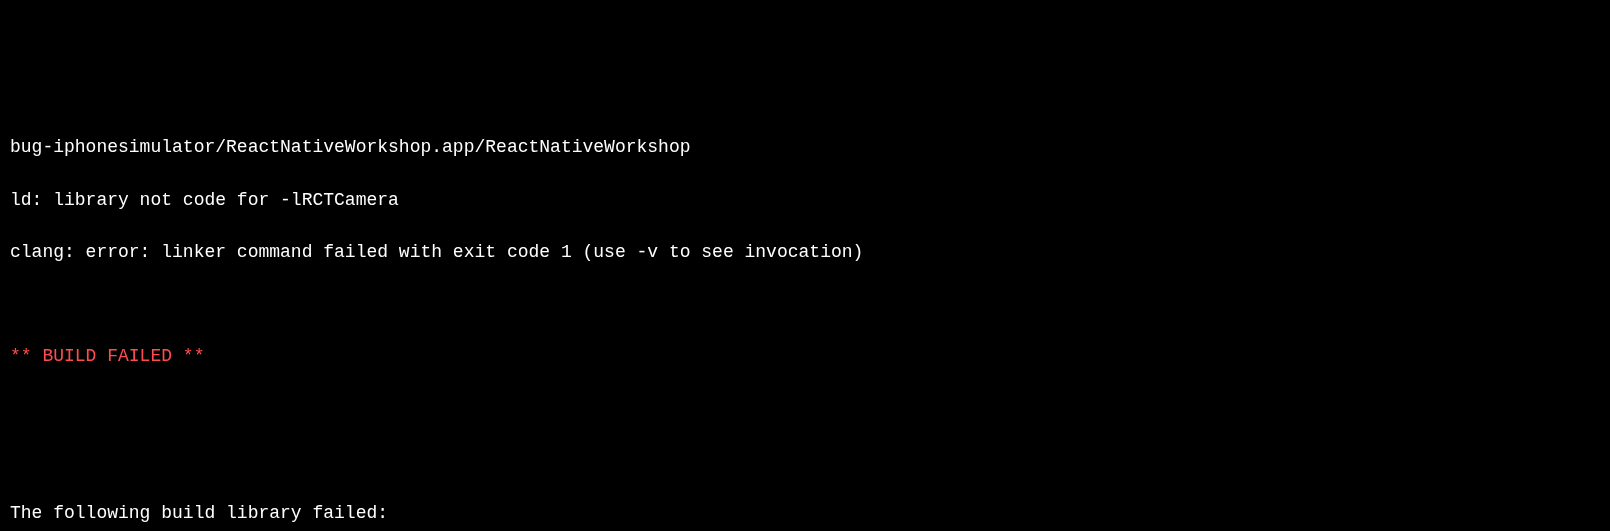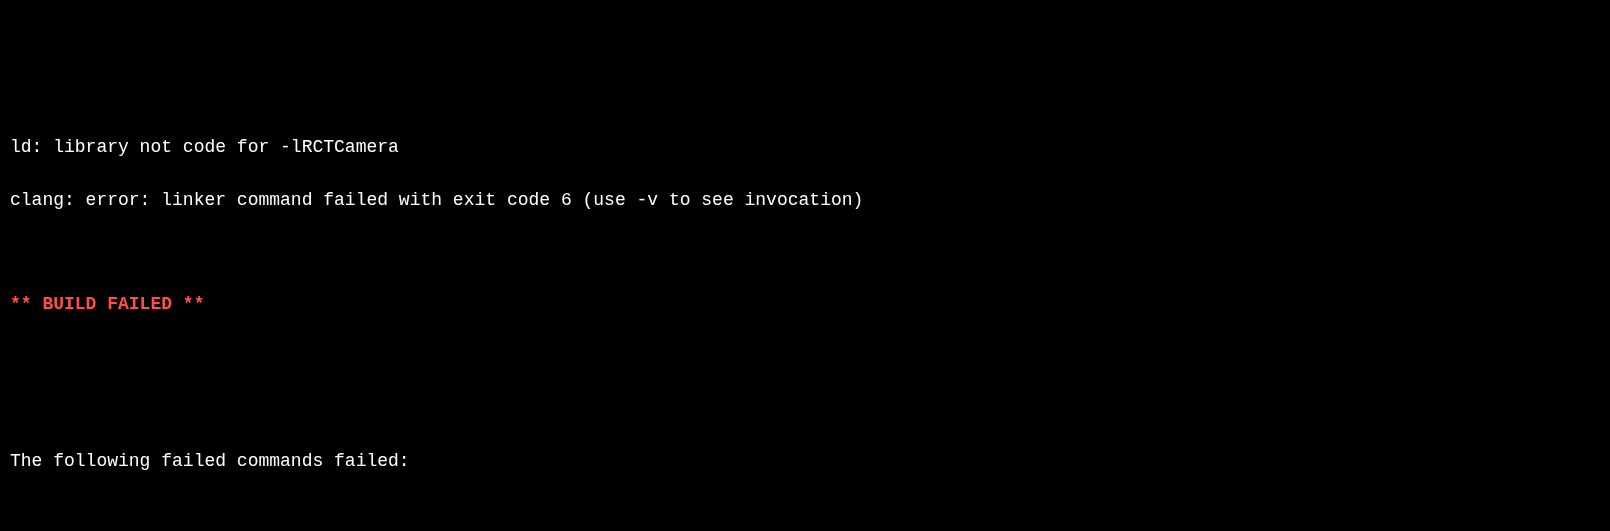--- a/index.html
+++ b/index.html
@@ -16,39 +16,40 @@
       padding: 4px 10px;
       white-space: pre;
       overflow-x: auto;
     }
     .line {
       display: block;
       white-space: pre;
     }
     .error-red {
       color: #ff4d4d;
-      font-weight: bold;
+      font-weight: normal;
     }
     .blank {
       height: 1.45em;
     }
   </style>
 </head>
 <body>
 
 
 
 <div>
+<span class="line">bug-iphonesimulator/ReactNativeWorkshop.app/ReactNativeWorkshop</span>
 <span class="line">ld: library not code for -lRCTCamera</span>
-<span class="line">clang: error: linker command failed with exit code 6 (use -v to see invocation)</span>
+<span class="line">clang: error: linker command failed with exit code 1 (use -v to see invocation)</span>
 <span class="line blank"></span>
 <span class="line error-red">** BUILD FAILED **</span>
 <span class="line blank"></span>
 <span class="line blank"></span>
-<span class="line">The following failed commands failed:</span>
+<span class="line">The following build library failed:</span>
 
 
 
 
 
 
 
 
 
 

